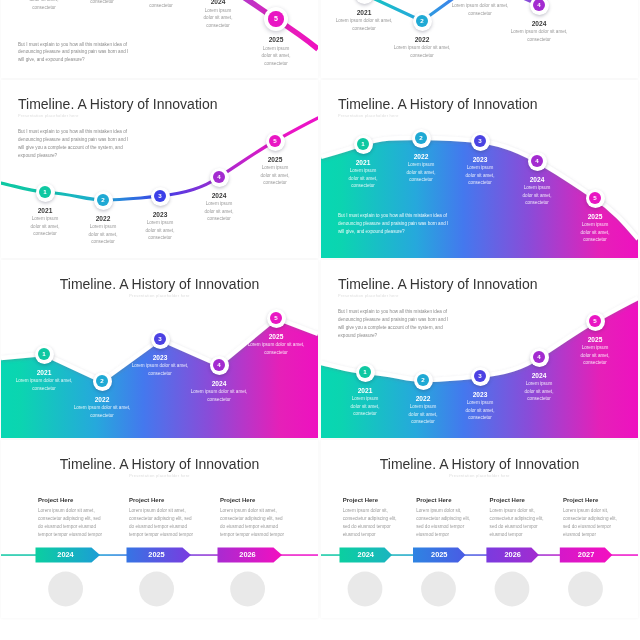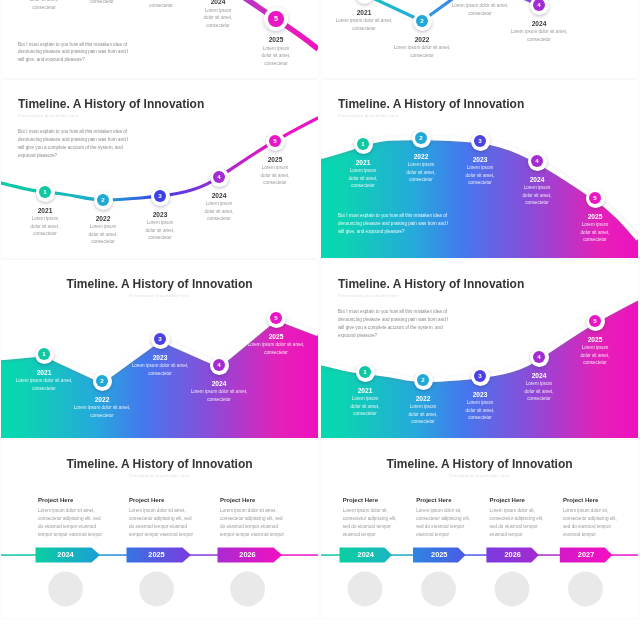--- a/index.html
+++ b/index.html
@@ -3,21 +3,21 @@
 <meta charset="utf-8">
 <style>
   html,body{margin:0;padding:0;width:640px;height:640px;background:#fff;overflow:hidden;}
   body{font-family:"Liberation Sans",sans-serif;-webkit-font-smoothing:antialiased;}
   .grid{position:absolute;left:0;top:-100px;width:640px;height:1080px;}
   .slide{position:absolute;width:317px;height:178px;background:#fff;overflow:hidden;
     box-shadow:0 0 2.5px rgba(90,90,90,0.07);}
   .col0{left:1px;} .col1{left:321px;}
   .row0{top:0px;} .row1{top:180px;} .row2{top:360px;} .row3{top:540px;}
 
-  .title{position:absolute;font-weight:700;font-size:12px;color:#353535;letter-spacing:0px;
+  .title{position:absolute;font-weight:400;font-size:14px;color:#353535;letter-spacing:0px;
          white-space:nowrap;line-height:12px;}
   .subtitle{position:absolute;font-size:3.9px;color:#dcdcdc;letter-spacing:0.3px;white-space:nowrap;}
   .lead{position:absolute;font-size:4.6px;color:#8b8b8b;line-height:7.9px;width:150px;}
 
   .tl-title{position:absolute;font-weight:700;font-size:6.6px;color:#3a3a3a;text-align:center;}
   .tl-desc{position:absolute;font-size:4.6px;color:#9a9a9a;line-height:7.6px;text-align:center;}
 
   .node{position:absolute;width:19px;height:19px;border-radius:50%;background:#fff;
         box-shadow:0 1.4px 3.4px rgba(40,40,70,0.26);}
   .node i{position:absolute;left:3.3px;top:3.3px;width:12.4px;height:12.4px;border-radius:50%;

